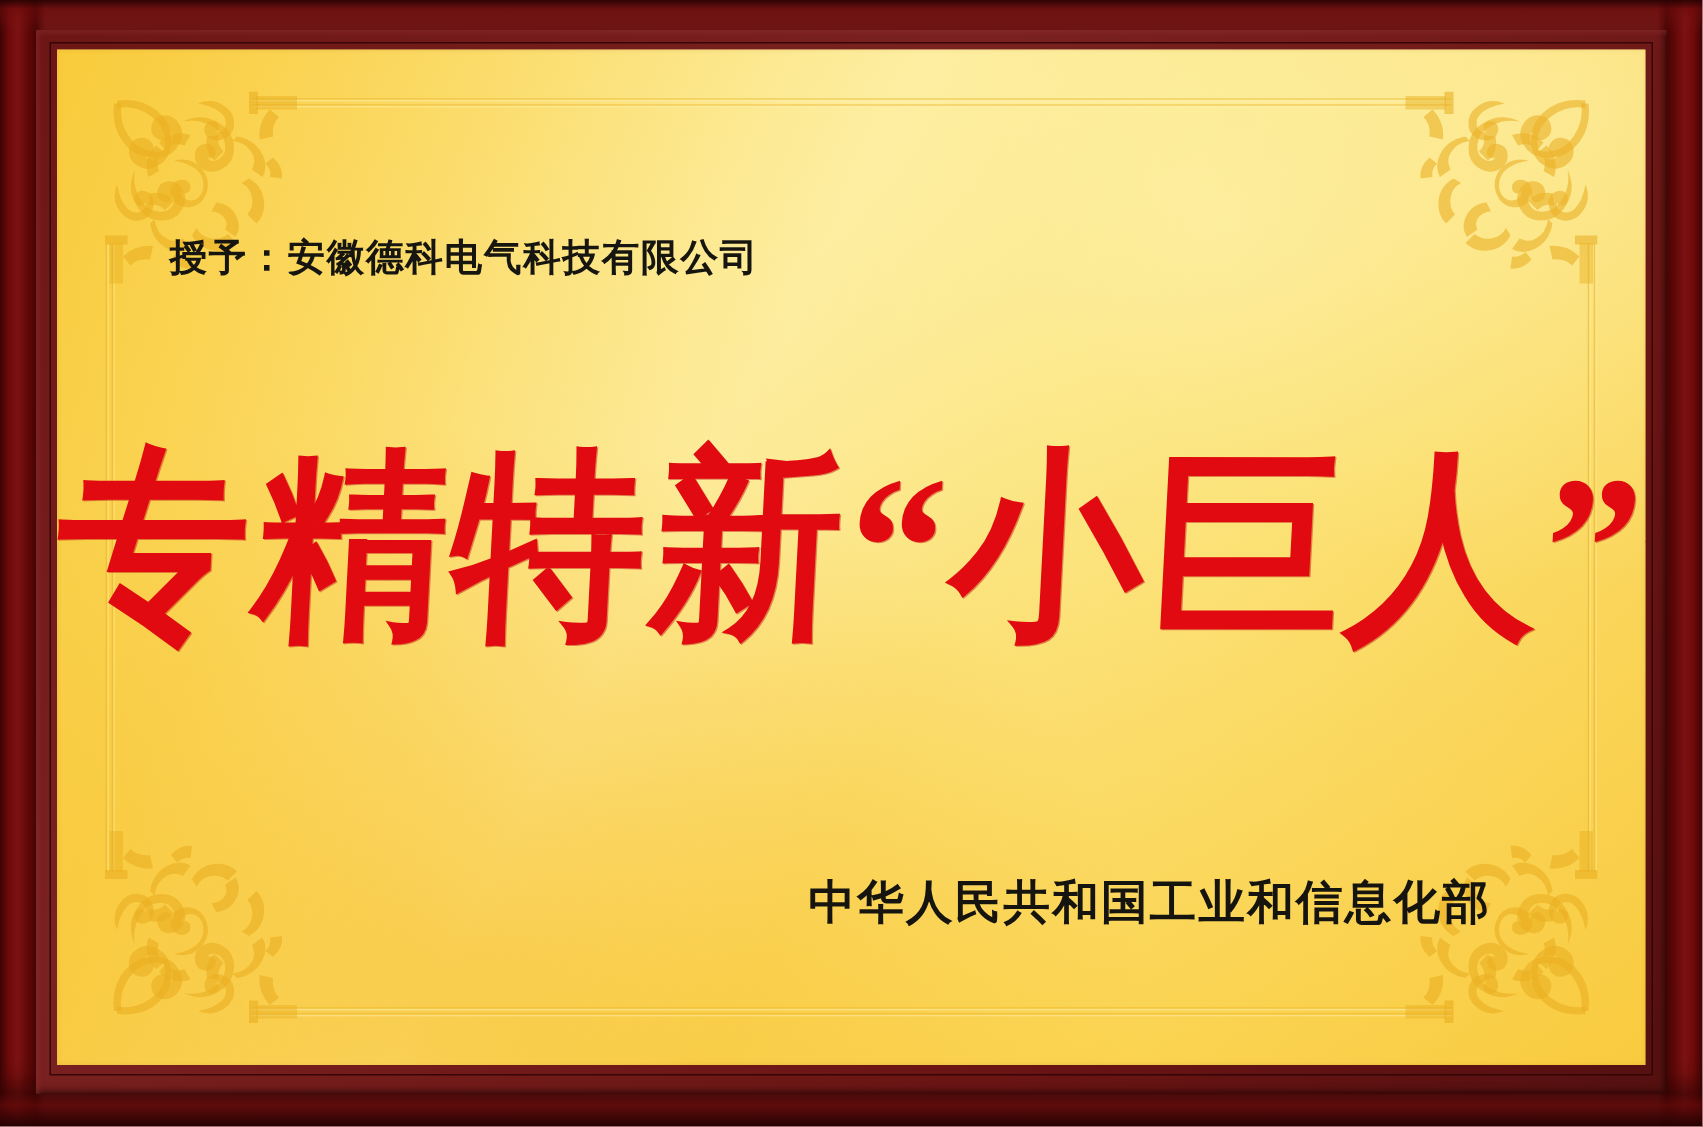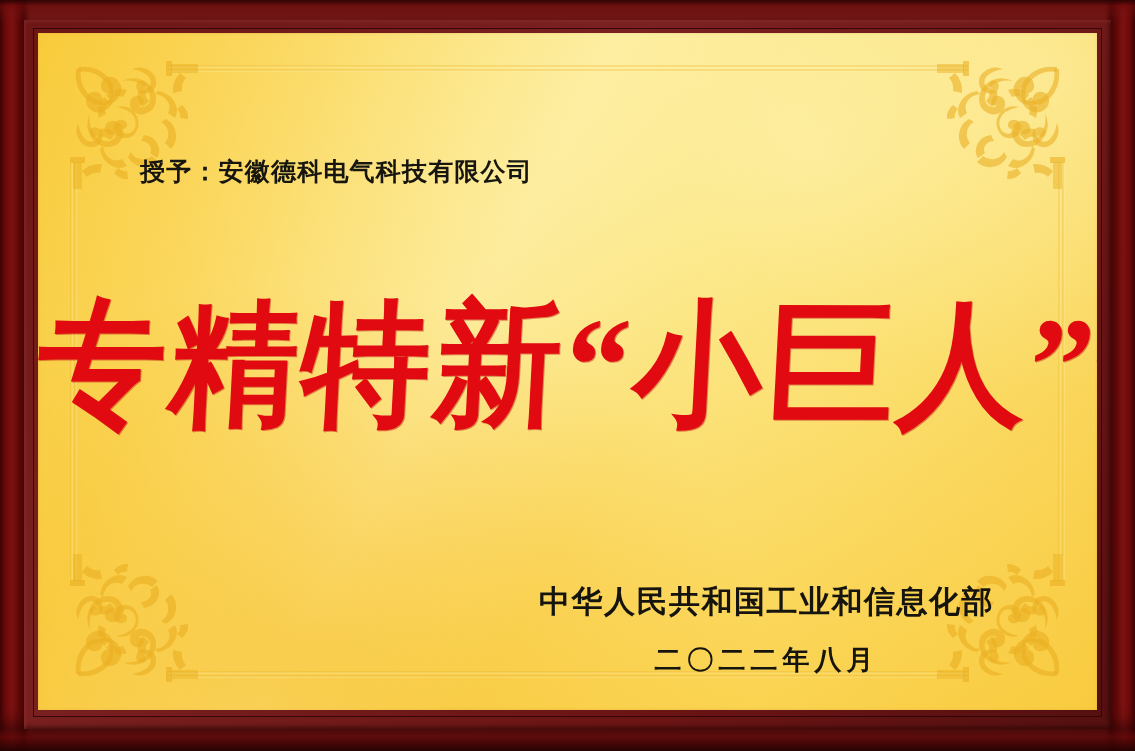--- a/index.html
+++ b/index.html
@@ -139,21 +139,21 @@
     opacity: 0.90;
   }
   .corner-tl { left: 32px;  top: 28px; }
   .corner-tr { right: 32px; top: 28px;  transform: scaleX(-1); }
   .corner-bl { left: 32px;  bottom: 28px; transform: scaleY(-1); }
   .corner-br { right: 32px; bottom: 28px; transform: scale(-1,-1); }
 
   
   .awardee {
     position: absolute;
-    left: 102px;
+    left: 75px;
     top: 122px;
     font-size: 25px;
     font-weight: 700;
     letter-spacing: 1.2px;
     color: #17150f;
     font-family: "Liberation Sans", "DejaVu Sans", sans-serif;
     white-space: nowrap;
   }
 
   .main-title {
@@ -330,17 +330,16 @@
         <path d="M44 112 q6 7 14 6 l-1 -8 q-5 1 -9 -3 z"></path>
       </g>
     </svg>
 
     <div class="awardee">授予：安徽德科电气科技有限公司</div>
 
     <div class="main-title">专精特新“小巨人”企业</div>
 
     <div class="issuer-block">
       <div class="issuer-name">中华人民共和国工业和信息化部</div>
-      <div class="issuer-date">二〇二二年八月</div>
     </div>
 
   </div>
 </div>
 
 </body></html>

